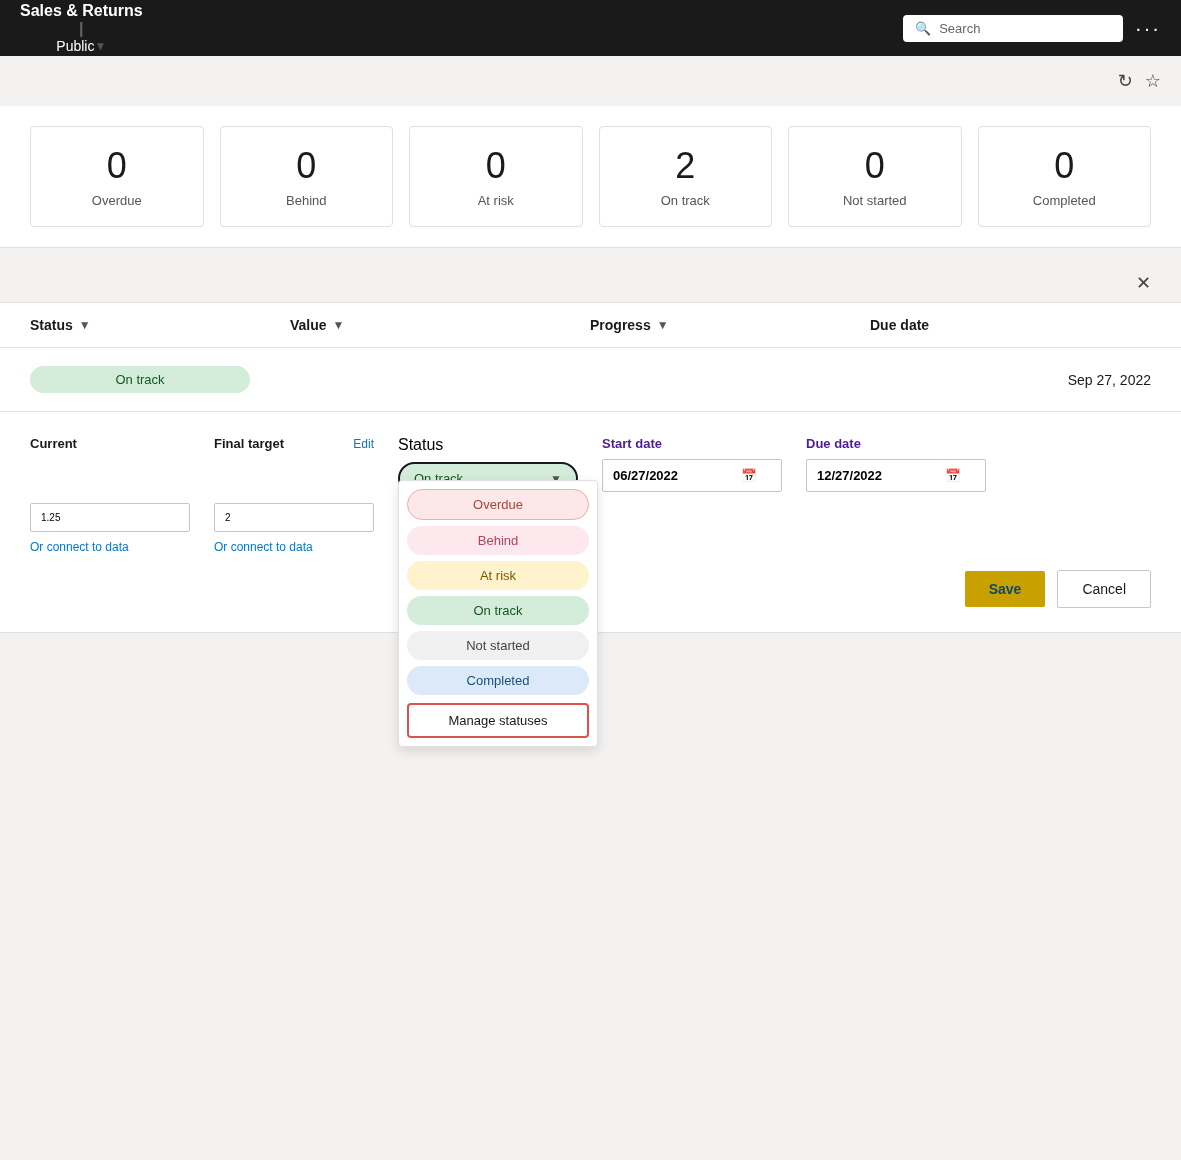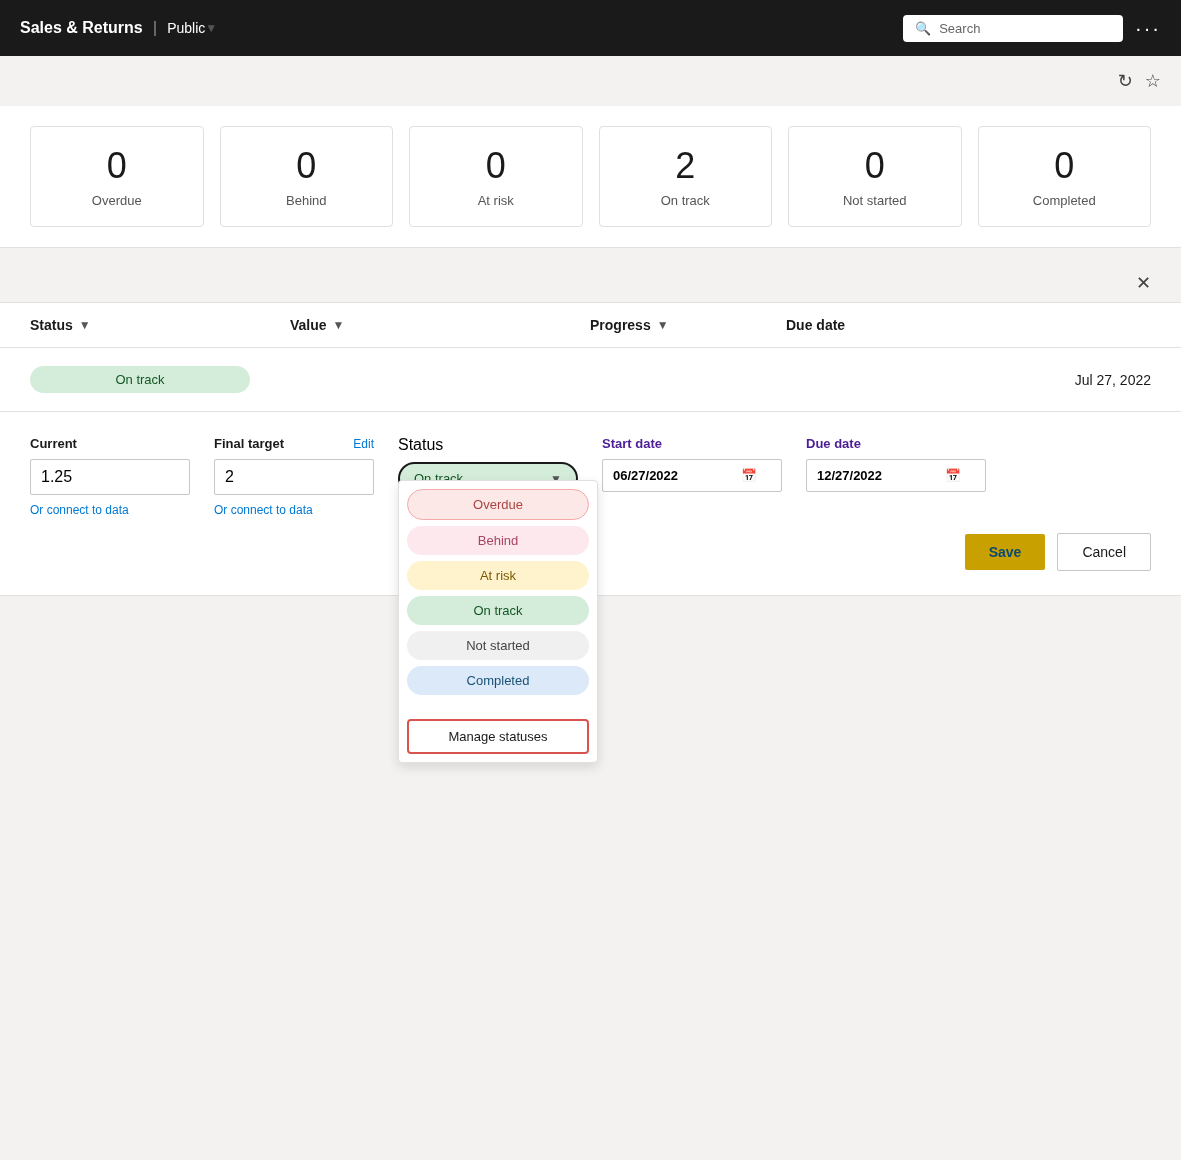--- a/index.html
+++ b/index.html
@@ -13,20 +13,21 @@
       justify-content: space-between;
       padding: 0 20px;
       height: 56px;
     }
     .navbar-left {
       display: flex;
       align-items: center;
       color: white;
       font-size: 16px;
       font-weight: 600;
+      flex-direction: column;
     }
     .navbar-divider {
       color: #666;
       margin: 0 10px;
     }
     .navbar-public {
       display: flex;
       align-items: center;
       cursor: pointer;
       color: white;
@@ -134,21 +135,21 @@
       display: flex;
       align-items: center;
       gap: 6px;
       font-size: 14px;
       font-weight: 600;
       color: #1a1a1a;
       cursor: pointer;
     }
     .col-header-status { width: 260px; }
     .col-header-value { width: 300px; }
-    .col-header-progress { width: 196px; }
+    .col-header-progress { width: 280px; }
     .col-header-duedate { flex: 1; }
 
     
     .main-row {
       background: white;
       display: flex;
       align-items: center;
       padding: 18px 30px;
       border-bottom: 1px solid #e0e0e0;
       gap: 0;
@@ -203,23 +204,24 @@
     }
     .edit-col label {
       font-size: 13px;
       font-weight: 600;
       color: #1a1a1a;
     }
     .edit-col input {
       border: 1px solid #c8c6c4;
       border-radius: 2px;
       padding: 8px 10px;
-      font-size: 16px;
+      font-size: 10px;
       width: 160px;
       outline: none;
+      margin-top: 44px;
     }
     .link-text {
       font-size: 12px;
       color: #0078d4;
       cursor: pointer;
       text-decoration: none;
     }
     .edit-label-row {
       display: flex;
       align-items: center;
@@ -304,21 +306,21 @@
       color: #1a5276;
     }
     .manage-statuses {
       border: 2px solid #d9534f;
       border-radius: 4px;
       padding: 8px 12px;
       text-align: center;
       font-size: 13px;
       color: #1a1a1a;
       cursor: pointer;
-      margin-top: 18px;
+      margin-top: 2px;
       background: white;
     }
 
     
     .date-col {
       display: flex;
       flex-direction: column;
       gap: 8px;
     }
     .date-col label {
@@ -453,21 +455,21 @@
   </div>
 </div>
 
 <div class="main-row">
   <div style="width:260px;">
     <span class="status-pill">On track</span>
   </div>
   <div class="progress-col">
   </div>
   <div class="due-date-col">
-    <span>Jul 27, 2022</span>
+    <span>Sep 27, 2022</span>
   </div>
 </div>
 
 <div class="edit-section">
   <div class="edit-row">
 
     <div class="edit-col">
       <label>Current</label>
       <input type="text" value="1.25" style="">
       <a class="link-text">Or connect to data</a>

